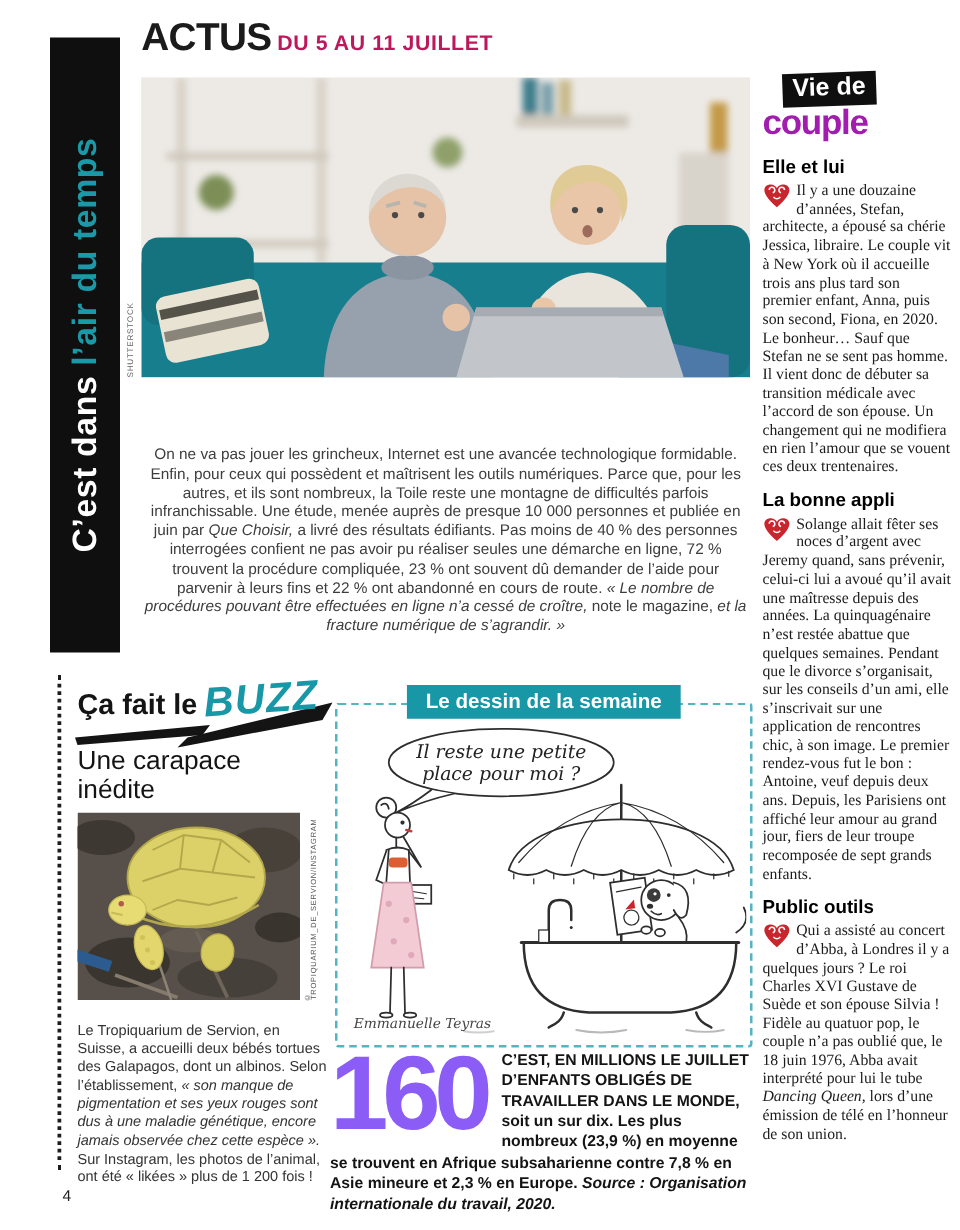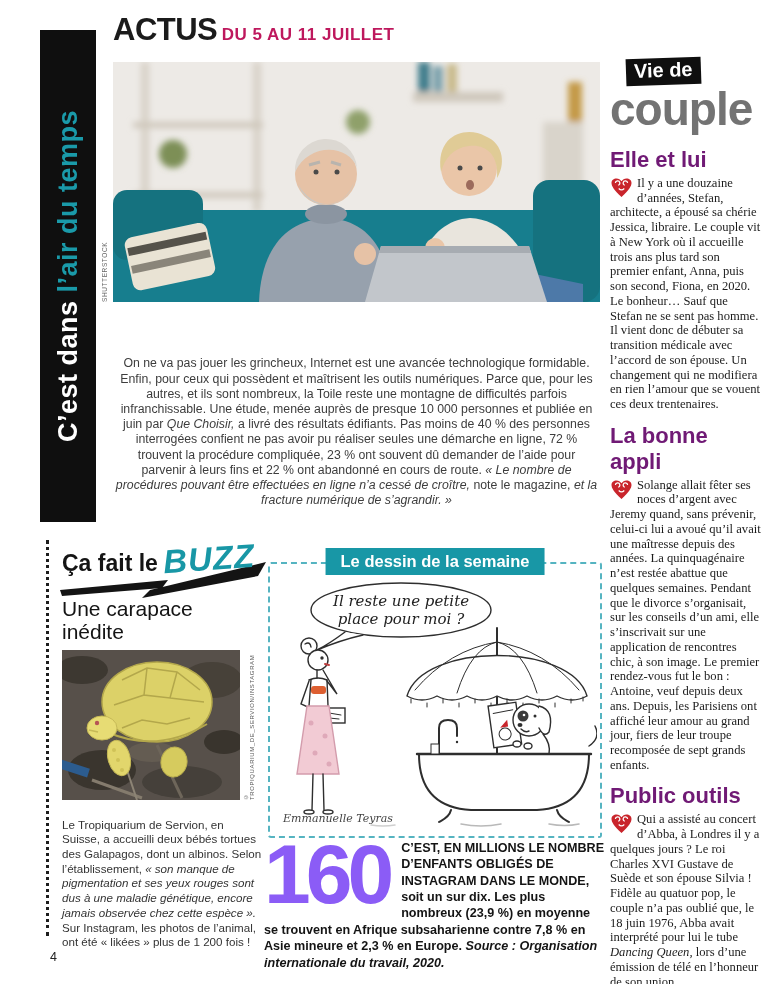--- a/index.html
+++ b/index.html
@@ -59,22 +59,22 @@
   .stat{position:absolute;left:264px;top:840px;width:342px;}
   .stat .num{float:left;font-size:84px;font-weight:900;color:#8b5cf6;line-height:.82;
              letter-spacing:-5px;margin:0 12px 0 0;}
   .stat .txt{font-size:12.6px;line-height:1.3;font-weight:700;color:#141414;}
   .stat .src{font-style:italic;}
 
   
   .right-col{position:absolute;left:610px;top:58px;width:152px;}
   .vie-badge{display:inline-block;background:#0f0f0f;color:#fff;font-size:20px;font-weight:800;
              padding:1px 8px 3px;transform:rotate(-2deg);margin-left:16px;}
-  .couple-word{font-size:46px;font-weight:800;color:#737373;letter-spacing:-1px;margin-top:-3px;}
-  .sec-heading{font-size:22px;font-weight:800;color:#701a75;margin:11px 0 3px;}
+  .couple-word{font-size:28px;font-weight:800;color:#a21caf;letter-spacing:-1px;margin-top:-3px;}
+  .sec-heading{font-size:15px;font-weight:800;color:#000000;margin:11px 0 3px;}
   .sec-body{font-family:"Liberation Serif",serif;font-size:12.6px;line-height:1.17;color:#1c1c1c;}
   .heart{float:left;width:23px;height:20px;margin:2px 4px 0 0;}
 </style>
 </head>
 <body>
 
 <div id="page">
 
   <div class="sidebar">
     <div class="vtext"><span class="w">C’est dans </span><span class="t">l’air du temps</span></div>
@@ -253,21 +253,21 @@
 
         <path d="M190,246 q20,4 40,0 M278,246 q16,3 30,0" stroke="#b9b9b9" stroke-width="1.5"></path>
         <path d="M100,247 q12,2 24,0" stroke="#cfcfcf" stroke-width="1.5"></path>
       </g>
       <text x="12" y="244" font-size="11" font-style="italic" font-family="DejaVu Serif, serif" fill="#444">Emmanuelle Teyras</text>
     </svg>
   </div>
 
   <div class="stat">
     <div class="num">160</div>
-    <div class="txt"><span>C’EST, EN MILLIONS LE NOMBRE D’ENFANTS OBLIGÉS DE INSTAGRAM DANS LE MONDE, </span><span>soit un sur dix. Les plus nombreux (23,9 %) en moyenne se trouvent en Afrique subsaharienne contre 7,8 % en Asie mineure et 2,3 % en Europe. </span><span class="src">Source : Organisation internationale du travail, 2020.</span></div>
+    <div class="txt"><span>C’EST, EN MILLIONS LE JUILLET D’ENFANTS OBLIGÉS DE TRAVAILLER DANS LE MONDE, </span><span>soit un sur dix. Les plus nombreux (23,9 %) en moyenne se trouvent en Afrique subsaharienne contre 7,8 % en Asie mineure et 2,3 % en Europe. </span><span class="src">Source : Organisation internationale du travail, 2020.</span></div>
   </div>
 
   <div class="right-col">
     <div class="vie-badge">Vie de</div>
     <div class="couple-word">couple</div>
 
     <div class="sec-heading">Elle et lui</div>
     <p class="sec-body" style="margin:0;">
       <svg class="heart" viewBox="0 0 20 18">
           <path d="M10,17 C3,11 1,7 1,4.5 C1,2 3,0.5 5.5,0.5 C7.5,0.5 9,1.6 10,3 C11,1.6 12.5,0.5 14.5,0.5 C17,0.5 19,2 19,4.5 C19,7 17,11 10,17 Z" fill="#c9252c"></path>

